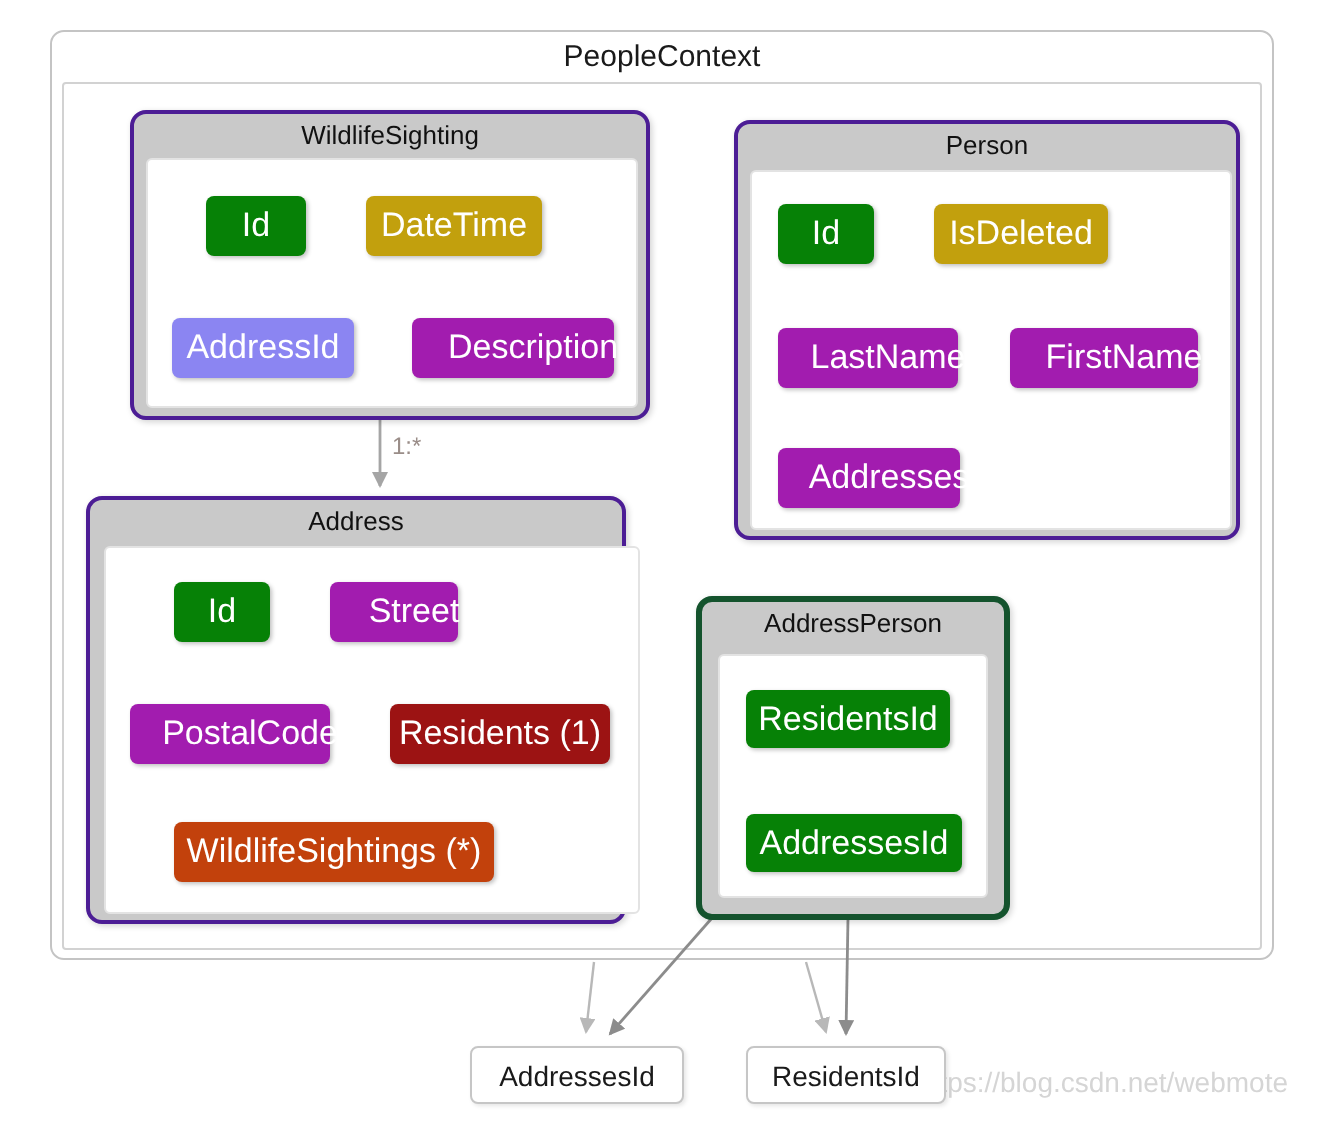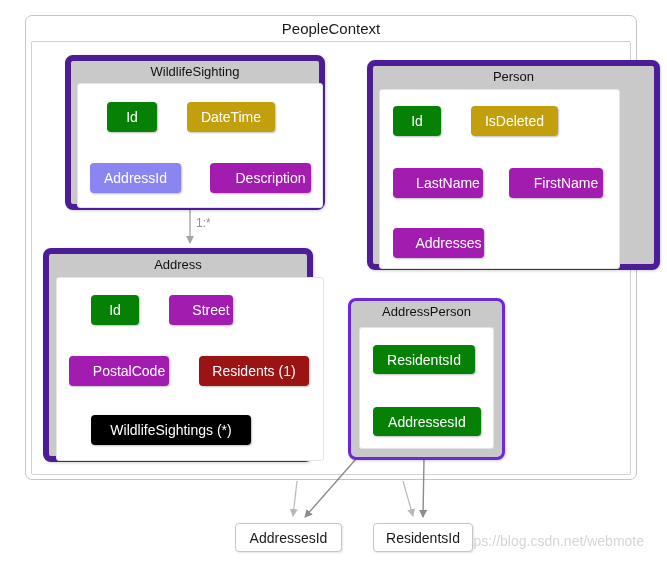--- a/index.html
+++ b/index.html
@@ -20,44 +20,44 @@
     text-align: center; font-size: 15px; color: #1a1a1a;
   }
   .context-inner {
     position: absolute; left: 5px; top: 25px; width: 600px; height: 434px;
     border: 1px solid #d2d2d2; border-radius: 2px; background: #ffffff;
   }
 
   
   .entity {
     position: absolute; background: #c9c9c9;
-    border: 6px solid #4c1d95; border-radius: 8px;
+    border: 2px solid #4c1d95; border-radius: 8px;
     box-shadow: 1px 1px 3px rgba(0,0,0,0.18);
     z-index: 3;
   }
-  .entity.selected { border: 3px solid #6d28d9; }
+  .entity.selected { border: 3px solid #14532d; }
   .entity-title {
     position: absolute; left: 0; top: 3px; width: 100%;
     text-align: center; font-size: 13px; color: #111111;
   }
   .entity-body {
     position: absolute; background: #ffffff;
     border: 1px solid #e3e3e3; border-radius: 3px;
   }
   .badge {
     position: absolute; display: flex; align-items: center; justify-content: center;
-    color: #ffffff; font-size: 14px; border-radius: 4px;
+    color: #ffffff; font-size: 17px; border-radius: 4px;
     box-shadow: 1px 1px 2px rgba(0,0,0,0.25); white-space: nowrap;
   }
   .badge.key      { background: #068106; }
   .badge.datetime { background: #c2a00d; }
   .badge.scalar   { background: #a21caf; padding-left: 20px; }
   .badge.fk       { background: #8b85f2; }
   .badge.nav-one  { background: #9c1313; }
-  .badge.nav-many { background: #000000; }
+  .badge.nav-many { background: #c2410c; }
 
   
   .ext-node {
     position: absolute; height: 29px; background: #ffffff;
     border: 1px solid #c6c6c6; border-radius: 4px;
     box-shadow: 1px 1px 2px rgba(0,0,0,0.10);
     display: flex; align-items: center; justify-content: center;
     font-size: 14px; color: #1a1a1a; z-index: 3;
   }
 
@@ -87,21 +87,21 @@
 
   <div class="entity" style="left:65px; top:55px; width:260px; height:155px;">
     <div class="entity-title">WildlifeSighting</div>
     <div class="entity-body" style="left:6px; top:22px; width:246px; height:125px;"></div>
     <div class="badge key" style="left:36px; top:41px; width:50px; height:30px;">Id</div>
     <div class="badge datetime" style="left:116px; top:41px; width:88px; height:30px;">DateTime</div>
     <div class="badge fk" style="left:19px; top:102px; width:91px; height:30px;">AddressId</div>
     <div class="badge scalar" style="left:139px; top:102px; width:101px; height:30px;">Description</div>
   </div>
 
-  <div class="entity" style="left:367px; top:60px; width:293px; height:210px;">
+  <div class="entity" style="left:367px; top:60px; width:253px; height:210px;">
     <div class="entity-title">Person</div>
     <div class="entity-body" style="left:6px; top:23px; width:241px; height:180px;"></div>
     <div class="badge key" style="left:20px; top:40px; width:48px; height:30px;">Id</div>
     <div class="badge scalar" style="left:20px; top:102px; width:90px; height:30px;">LastName</div>
     <div class="badge datetime" style="left:98px; top:40px; width:87px; height:30px;">IsDeleted</div>
     <div class="badge scalar" style="left:136px; top:102px; width:94px; height:30px;">FirstName</div>
     <div class="badge scalar" style="left:20px; top:162px; width:91px; height:30px;">Addresses</div>
   </div>
 
   <div class="entity" style="left:43px; top:248px; width:270px; height:214px;">

